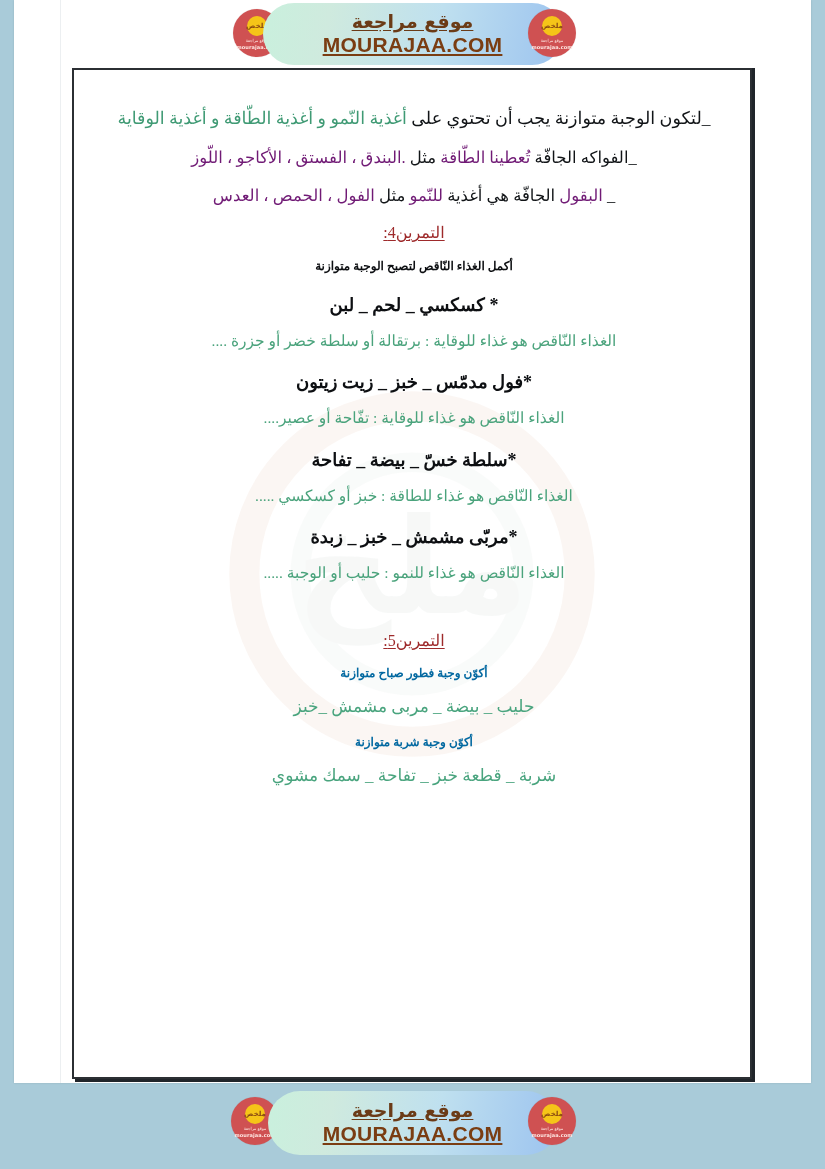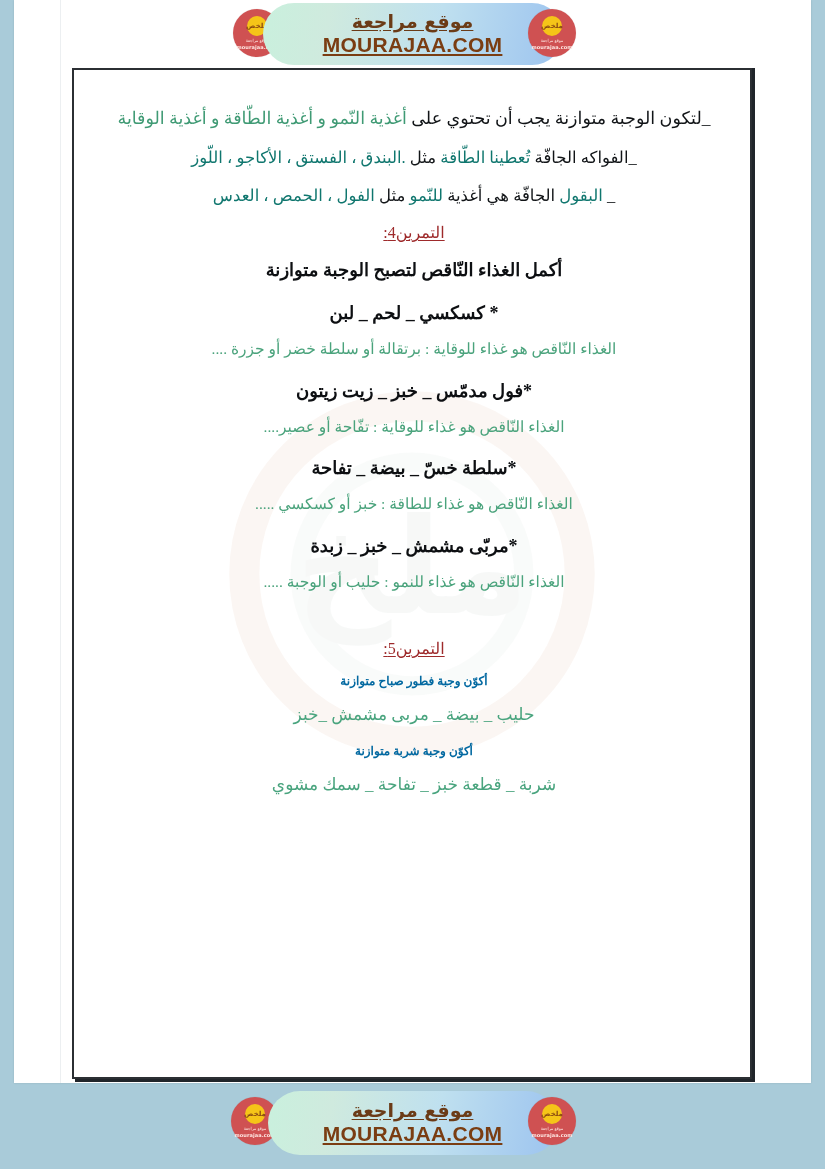--- a/index.html
+++ b/index.html
@@ -197,34 +197,34 @@
     line-height: 1.42;
   }
   .intro .grn { color: #3f9a74; }
 
   .bullet-line {
     font-size: 16.5px;
     color: #111417;
     margin: 15px 0 0 0;
     line-height: 1.4;
   }
-  .bullet-line .grn { color: #0f766e; text-align: right; }
+  .bullet-line .grn { color: #701a75; text-align: right; }
 
   .ex-heading {
     display: inline-block;
     font-size: 16px;
     font-weight: normal;
     color: #9e2a2b;
     text-decoration: underline;
     text-underline-offset: 2px;
     margin: 16px 0 0 0;
   }
 
   .prompt {
-    font-size: 18px;
+    font-size: 12px;
     font-weight: bold;
     color: #0d0f12;
     margin: 16px 0 0 0;
     line-height: 1.4;
   }
 
   .answer-item {
     font-size: 18px;
     font-weight: bold;
     color: #0d0f12;

